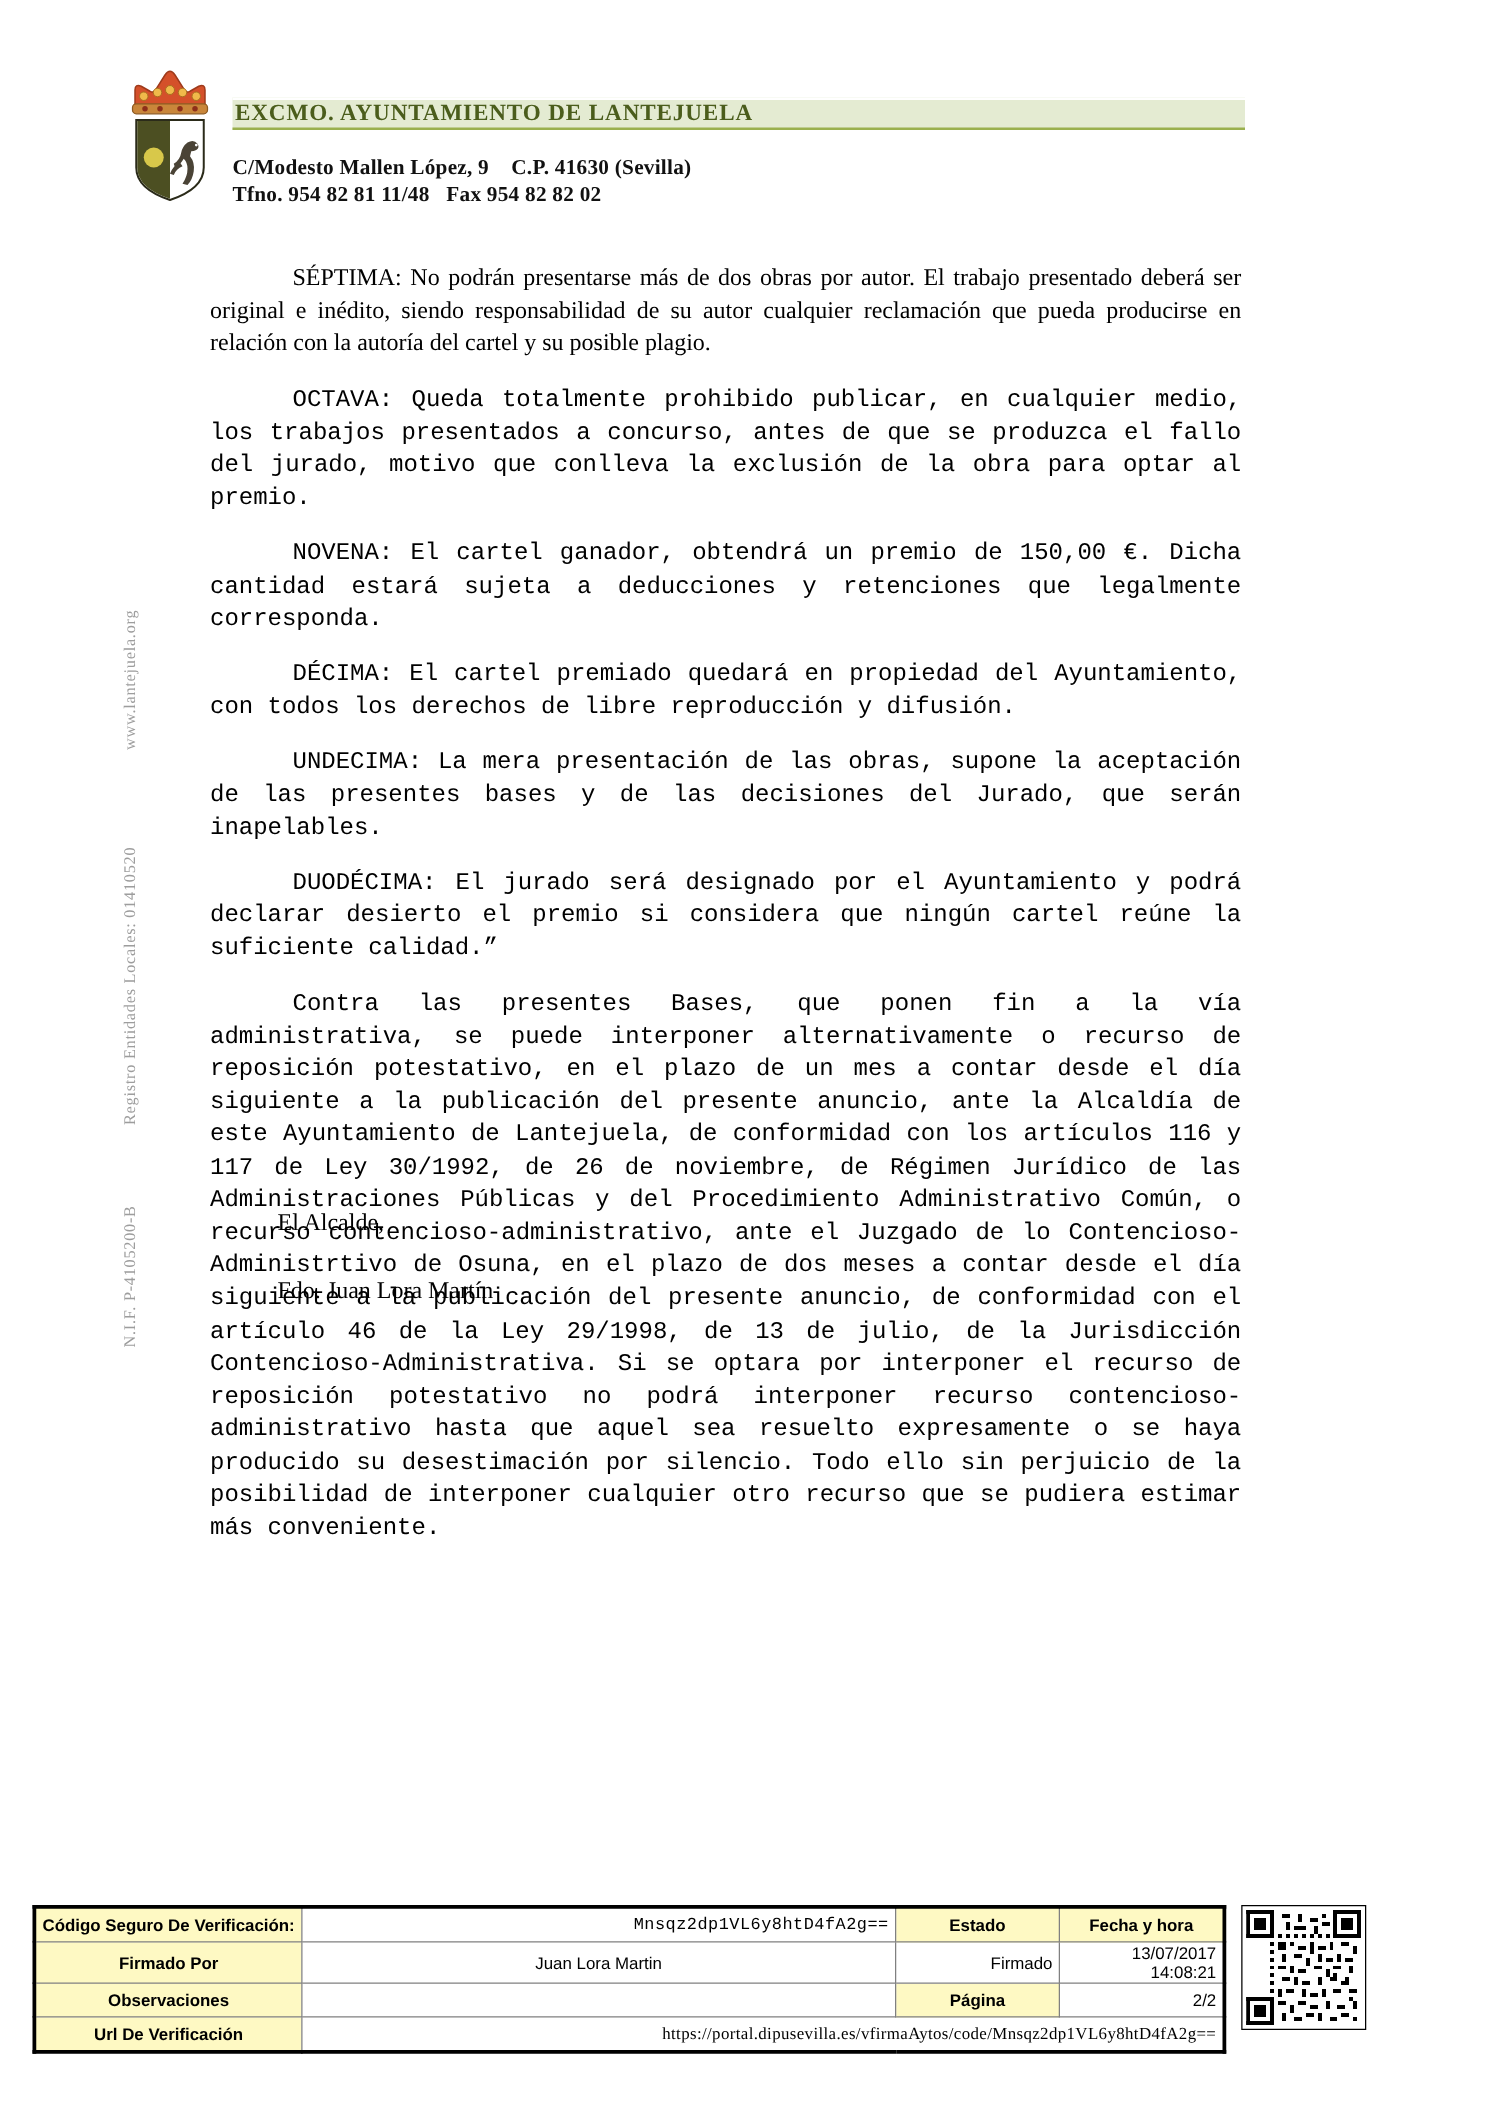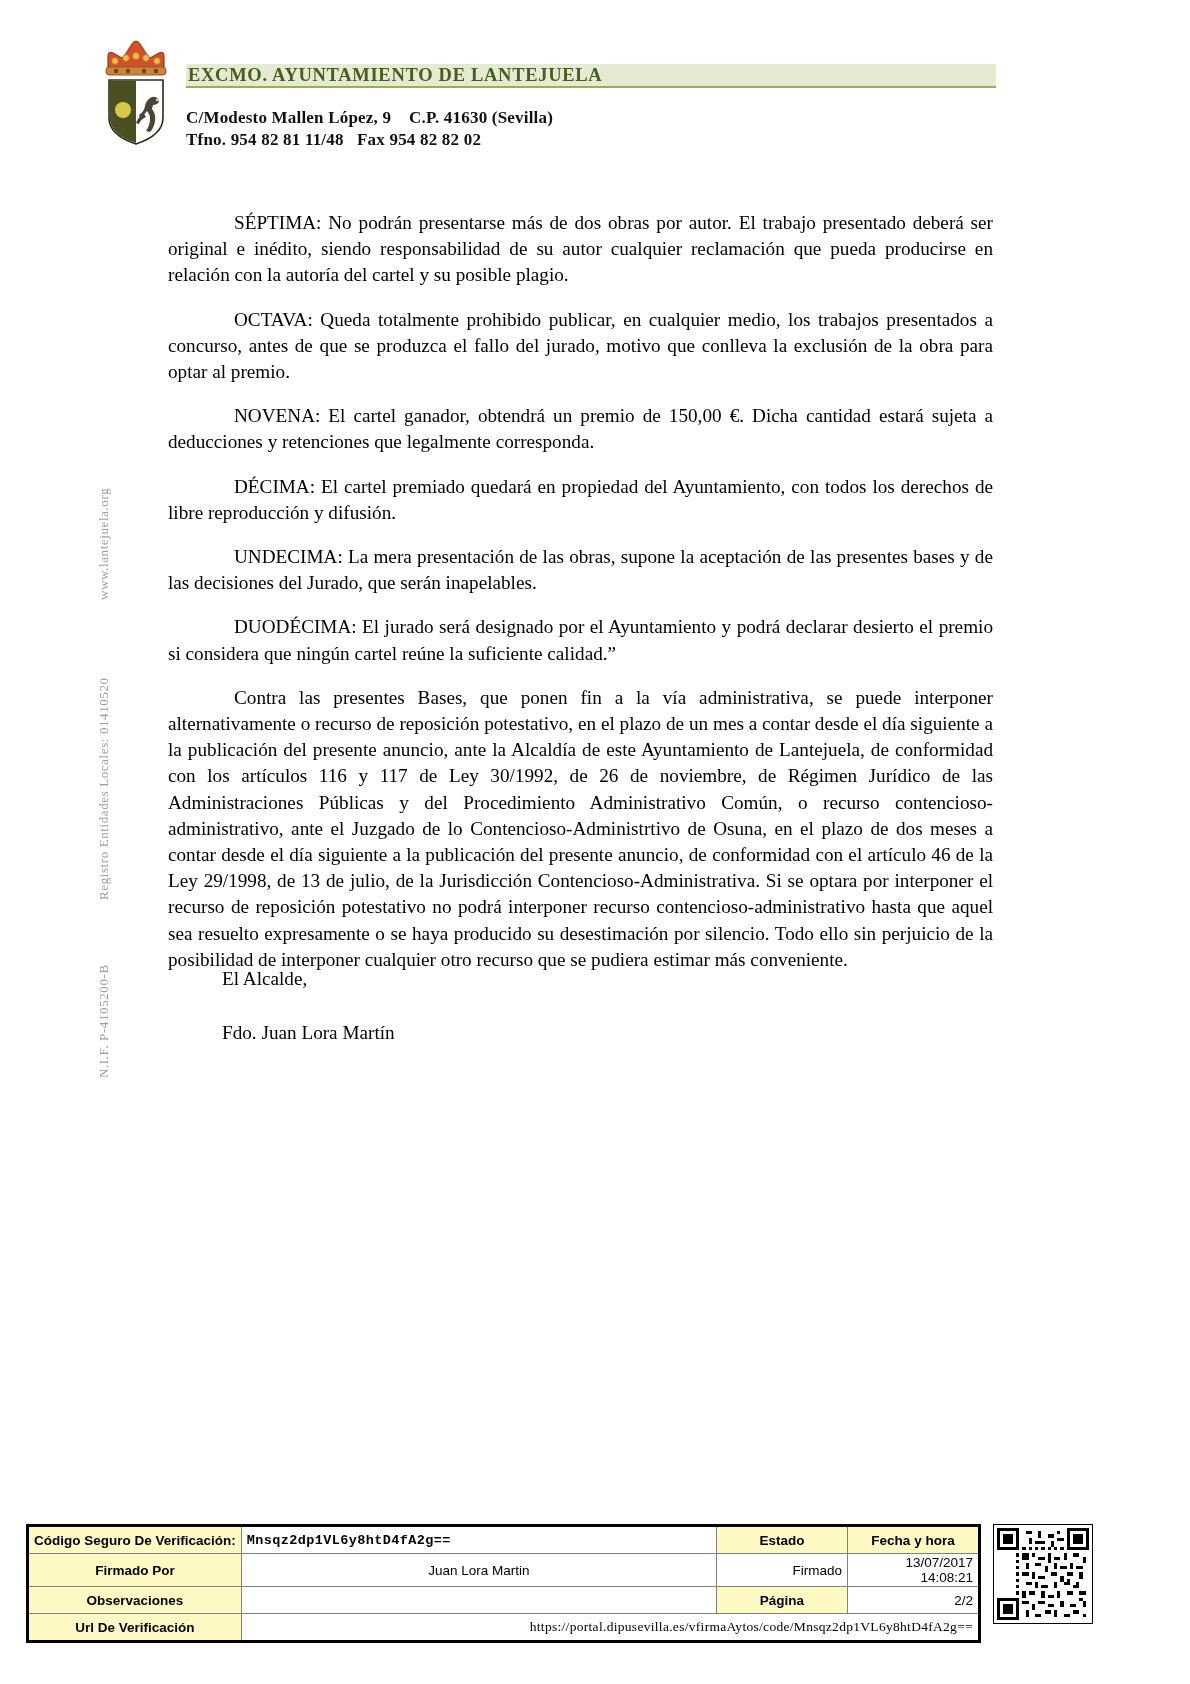--- a/index.html
+++ b/index.html
@@ -13,21 +13,21 @@
     position: relative;
     font-family: "Liberation Serif", "DejaVu Serif", serif;
     color: #000000;
     overflow: hidden;
   }
 
   
   #header {
     position: absolute;
     left: 0;
-    top: 0;
+    top: 16px;
     width: 1084px;
     height: 170px;
   }
   #crest {
     position: absolute;
     left: 92px;
     top: 34px;
     width: 88px;
     height: 112px;
   }
@@ -94,21 +94,21 @@
     margin-top: 24px;
   }
   p.para {
     margin: 0 0 0 0;
     text-align: justify;
     text-indent: 66px;
     font-size: 19.2px;
     line-height: 26.2px;
     font-family: "Liberation Serif", "DejaVu Serif", serif;
   }
-  p.para + p.para { margin-top: 18px; }
+  p.para + p.para { margin-top: 18px; font-family: Liberation Mono, monospace; }
   p.para.gap-big { margin-top: 55px; }
 
   
   #signature {
     position: absolute;
     left: 222px;
     top: 966px;
     font-size: 19.2px;
     line-height: 26px;
   }
@@ -141,25 +141,24 @@
   }
   td.lbl {
     background: #fef9c3;
     font-weight: bold;
     text-align: center;
     width: 188px;
     white-space: nowrap;
   }
   td.lbl.narrow { width: 120px; margin-top: 40px; }
   td.val-center-mono {
-    text-align: left;
+    text-align: right;
     font-family: "Liberation Mono", "DejaVu Sans Mono", monospace;
     font-size: 13px;
     letter-spacing: 0.4px;
-    font-weight: bold;
   }
   td.val-left { text-align: center; }
   td.val-center { text-align: right; }
   td.urlcell {
     text-align: right;
     font-family: Liberation Serif, serif;
     font-size: 13px;
     letter-spacing: 0.3px;
     margin-left: 18px;
   }

